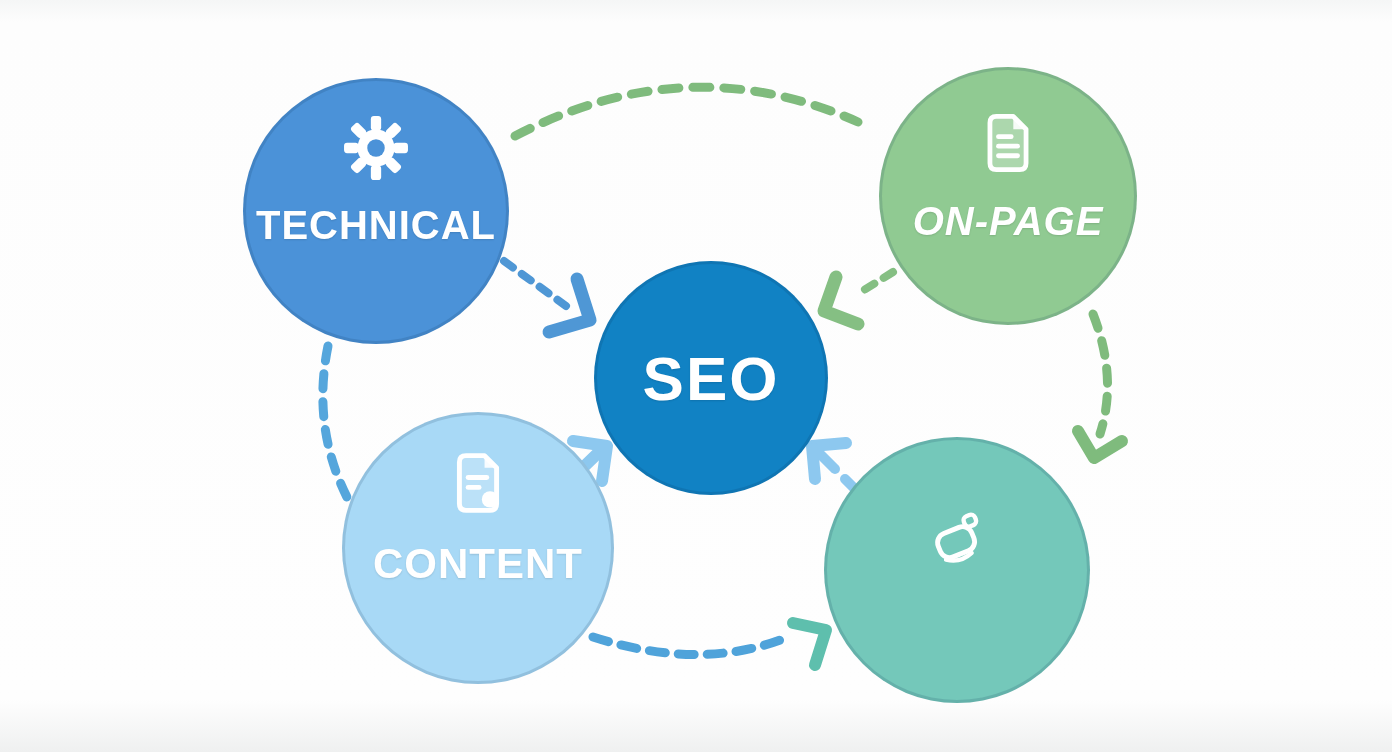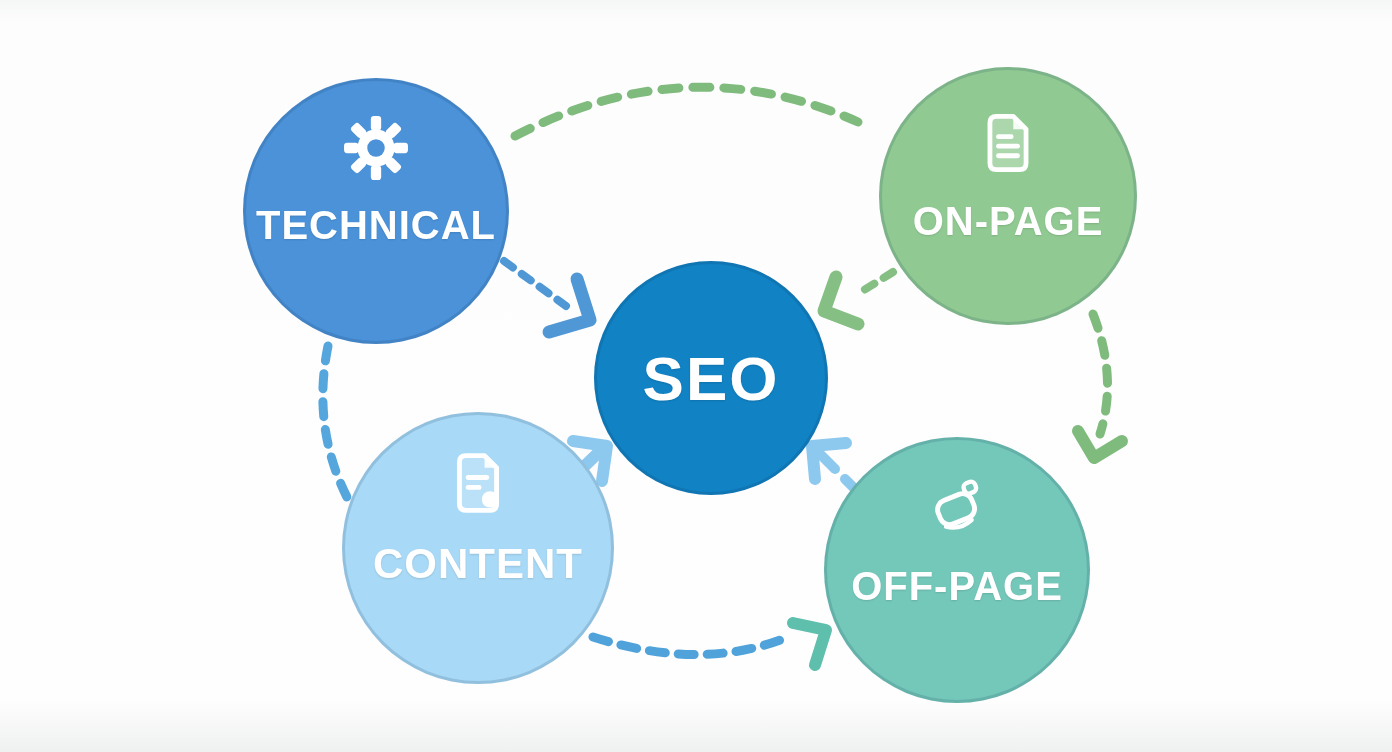--- a/index.html
+++ b/index.html
@@ -44,21 +44,21 @@
   .node-offpage   { left: 824px; top: 437px; width: 266px; height: 266px; }
 
   .node-technical .node-label { font-size: 40px; }
   .node-onpage    .node-label { font-size: 40px; }
   .node-content   .node-label { font-size: 42px; }
   .node-offpage   .node-label { font-size: 40px; }
 
   .node-center .node-inner { transform: none; }
   .node-center .node-label { font-size: 62px; letter-spacing: 2px; margin-top: 0; }
 
-  .node-onpage .node-inner { transform: translateY(-20px); }
+  .node-onpage .node-inner { transform: translateY(-20px); font-style: italic; }
 
   .icon { display: block; }
 </style>
 </head>
 <body>
 
 <div class="stage">
 
   <svg class="connectors" viewBox="0 0 1392 752" fill="none">
 
@@ -144,17 +144,16 @@
 
   <div class="node node-offpage" style="background: rgb(116, 200, 186);">
     <div class="node-inner">
       <svg class="icon" width="76" height="70" viewBox="0 0 64 64">
         <g transform="rotate(-22 32 32)" stroke="#ffffff" fill="none">
           <rect x="14" y="22" width="33" height="23" rx="9" stroke-width="4.5"></rect>
           <rect x="44" y="15" width="11" height="10" rx="4" stroke-width="4"></rect>
           <path d="M 16 45 Q 27 53 40 48" stroke-width="4" stroke-linecap="round"></path>
         </g>
       </svg>
-      <div class="node-label">OFF-PAGE</div>
     </div>
   </div>
 
 </div>
 
 </body></html>

